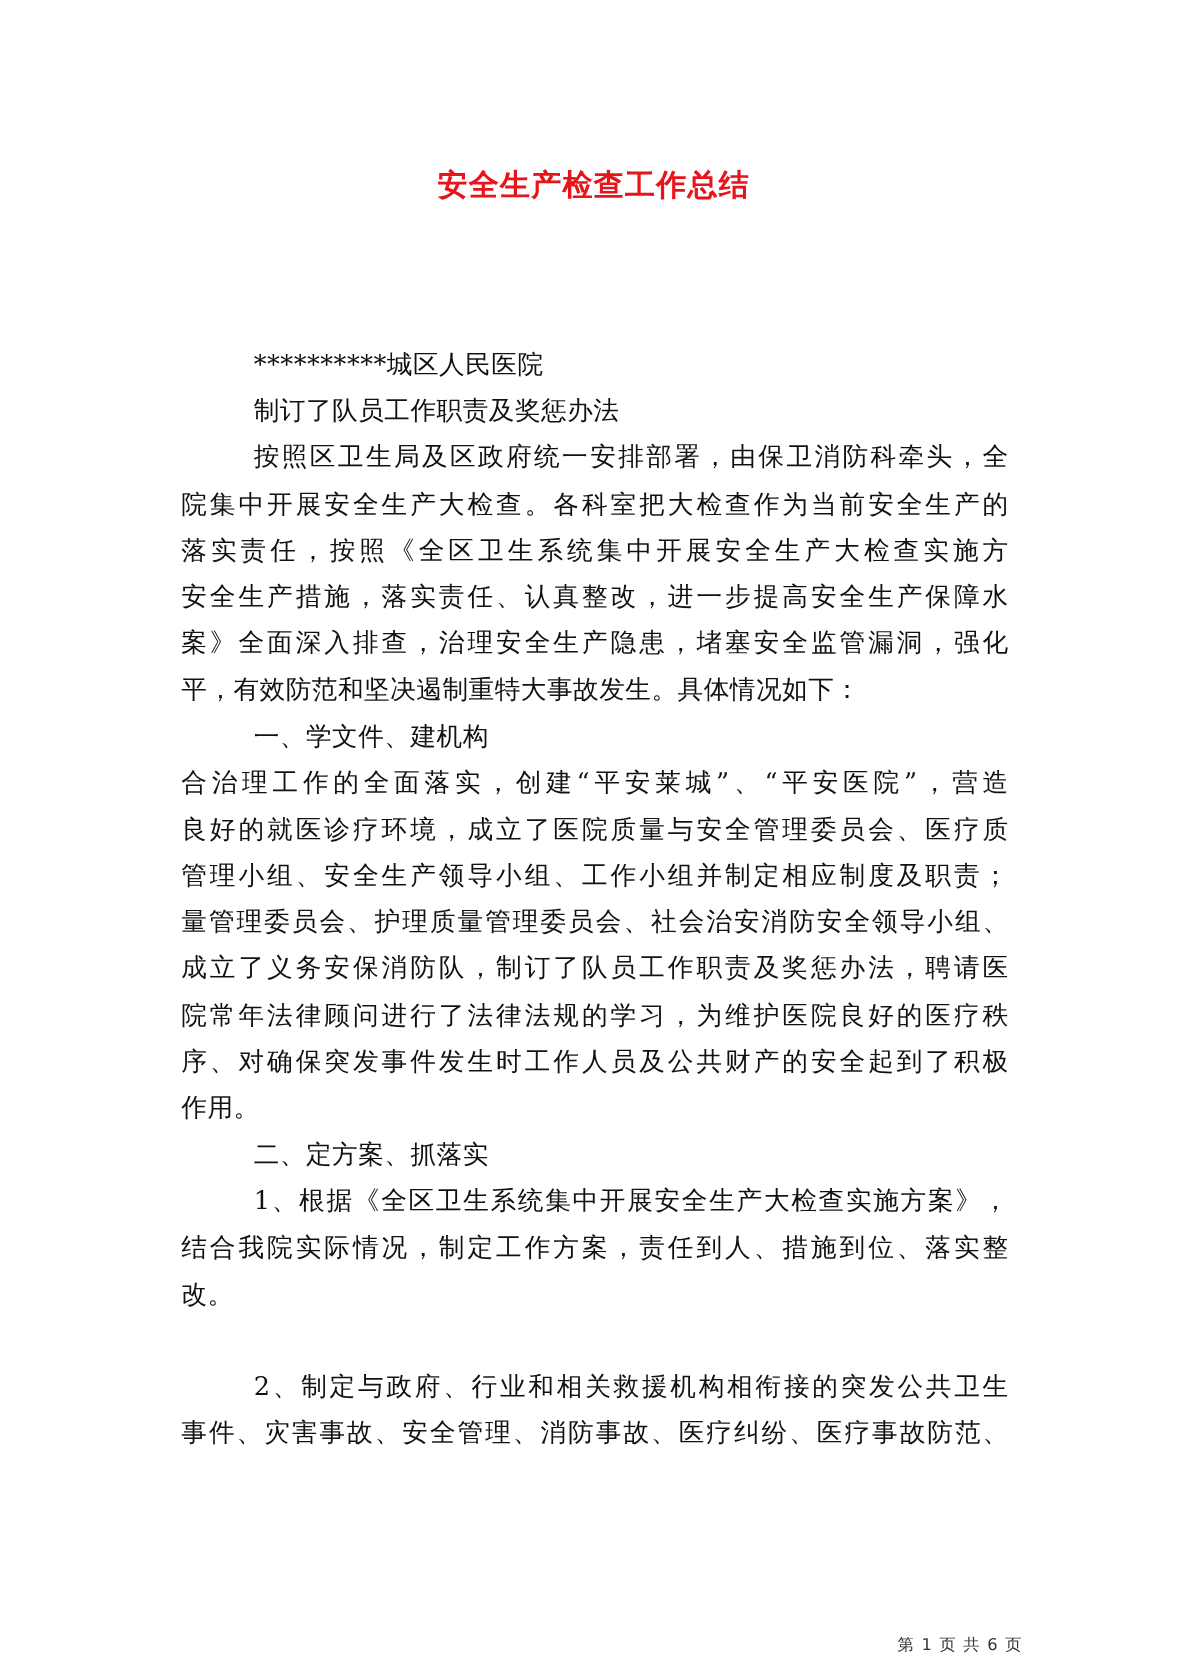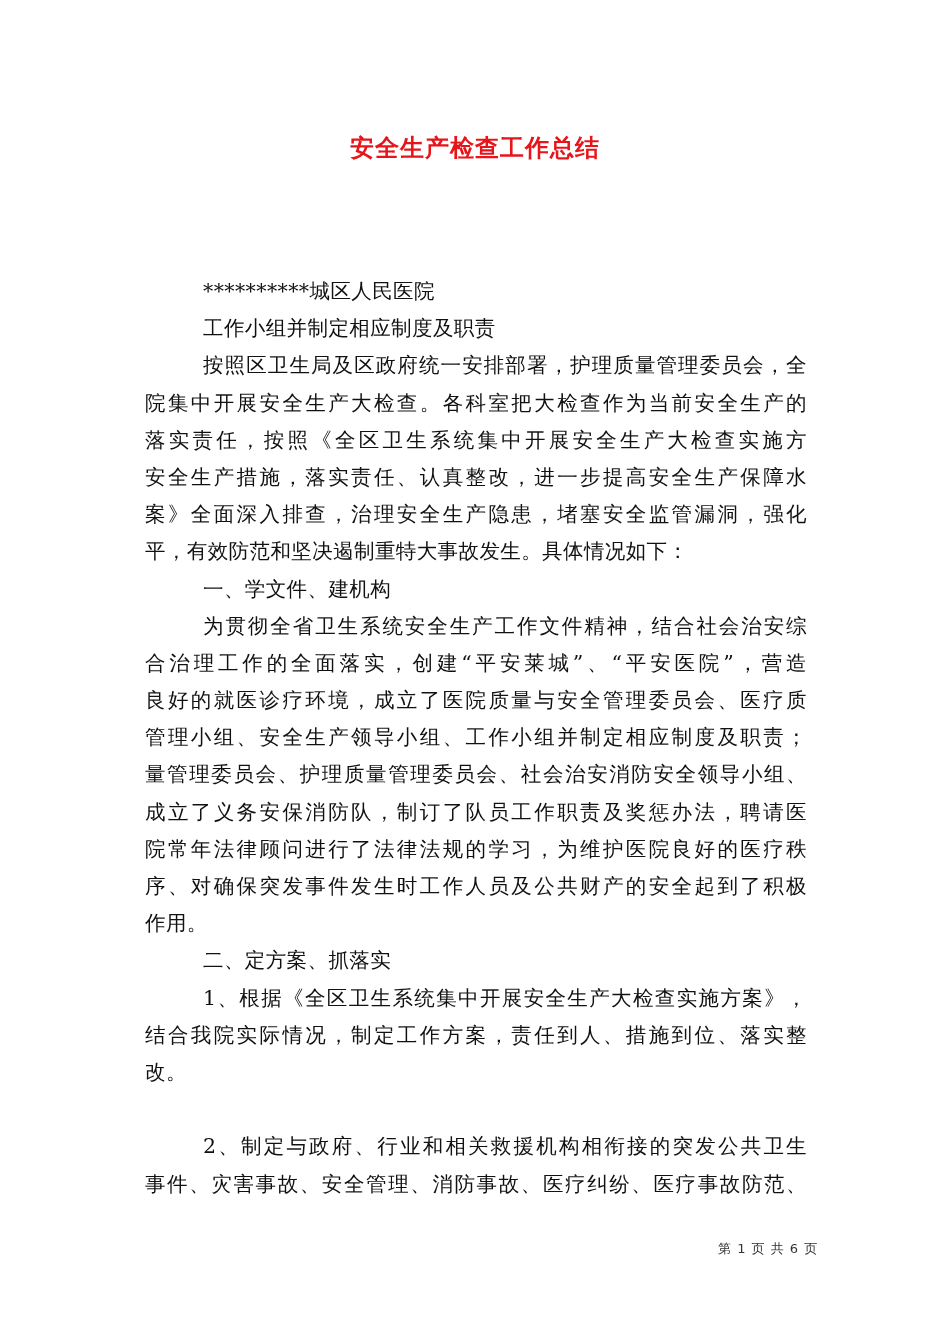--- a/index.html
+++ b/index.html
@@ -6,39 +6,38 @@
   body { width: 950px; height: 1344px; position: relative; overflow: hidden;
          font-family: "DejaVu Serif", "Liberation Serif", serif; color: #111; }
   .title { position: absolute; top: 132px; left: 0; width: 950px; text-align: center;
            font-family: Liberation Sans, sans-serif;
            font-size: 24px; font-weight: bold; color: #e8141b; letter-spacing: 1px; }
   .body-text { position: absolute; top: 273px; left: 145px; width: 662px; }
   .line { height: 37.2px; line-height: 37.2px; font-size: 20.5px; white-space: nowrap;
           text-align: justify; text-align-last: justify; letter-spacing: 0.4px; }
   .line.last { text-align-last: left; }
   .line.indent { padding-left: 58px; }
-  .footer { position: absolute; top: 1240px; left: 718px; font-size: 13px; color: #333;
+  .footer { position: absolute; top: 1307px; left: 718px; font-size: 13px; color: #333;
             font-family: "DejaVu Sans", "Liberation Sans", sans-serif; letter-spacing: 1px; }
 </style>
 </head>
 <body>
 
 <div class="title">安全生产检查工作总结</div>
 
 <div class="body-text" id="body-text">
     <div class="line indent last">**********城区人民医院</div>
-    <div class="line indent last">工作小组并制定相应制度及职责</div>
-    <div class="line indent">按照区卫生局及区政府统一安排部署，护理质量管理委员会，全</div>
+    <div class="line indent last">制订了队员工作职责及奖惩办法</div>
+    <div class="line indent">按照区卫生局及区政府统一安排部署，由保卫消防科牵头，全</div>
     <div class="line">院集中开展安全生产大检查。各科室把大检查作为当前安全生产的</div>
     <div class="line">落实责任，按照《全区卫生系统集中开展安全生产大检查实施方</div>
     <div class="line">安全生产措施，落实责任、认真整改，进一步提高安全生产保障水</div>
     <div class="line">案》全面深入排查，治理安全生产隐患，堵塞安全监管漏洞，强化</div>
     <div class="line last">平，有效防范和坚决遏制重特大事故发生。具体情况如下：</div>
     <div class="line indent last">一、学文件、建机构</div>
-    <div class="line indent">为贯彻全省卫生系统安全生产工作文件精神，结合社会治安综</div>
     <div class="line">合治理工作的全面落实，创建“平安莱城”、“平安医院”，营造</div>
     <div class="line">良好的就医诊疗环境，成立了医院质量与安全管理委员会、医疗质</div>
     <div class="line">管理小组、安全生产领导小组、工作小组并制定相应制度及职责；</div>
     <div class="line">量管理委员会、护理质量管理委员会、社会治安消防安全领导小组、</div>
     <div class="line">成立了义务安保消防队，制订了队员工作职责及奖惩办法，聘请医</div>
     <div class="line">院常年法律顾问进行了法律法规的学习，为维护医院良好的医疗秩</div>
     <div class="line">序、对确保突发事件发生时工作人员及公共财产的安全起到了积极</div>
     <div class="line last">作用。</div>
     <div class="line indent last">二、定方案、抓落实</div>
     <div class="line indent">1、根据《全区卫生系统集中开展安全生产大检查实施方案》，</div>

